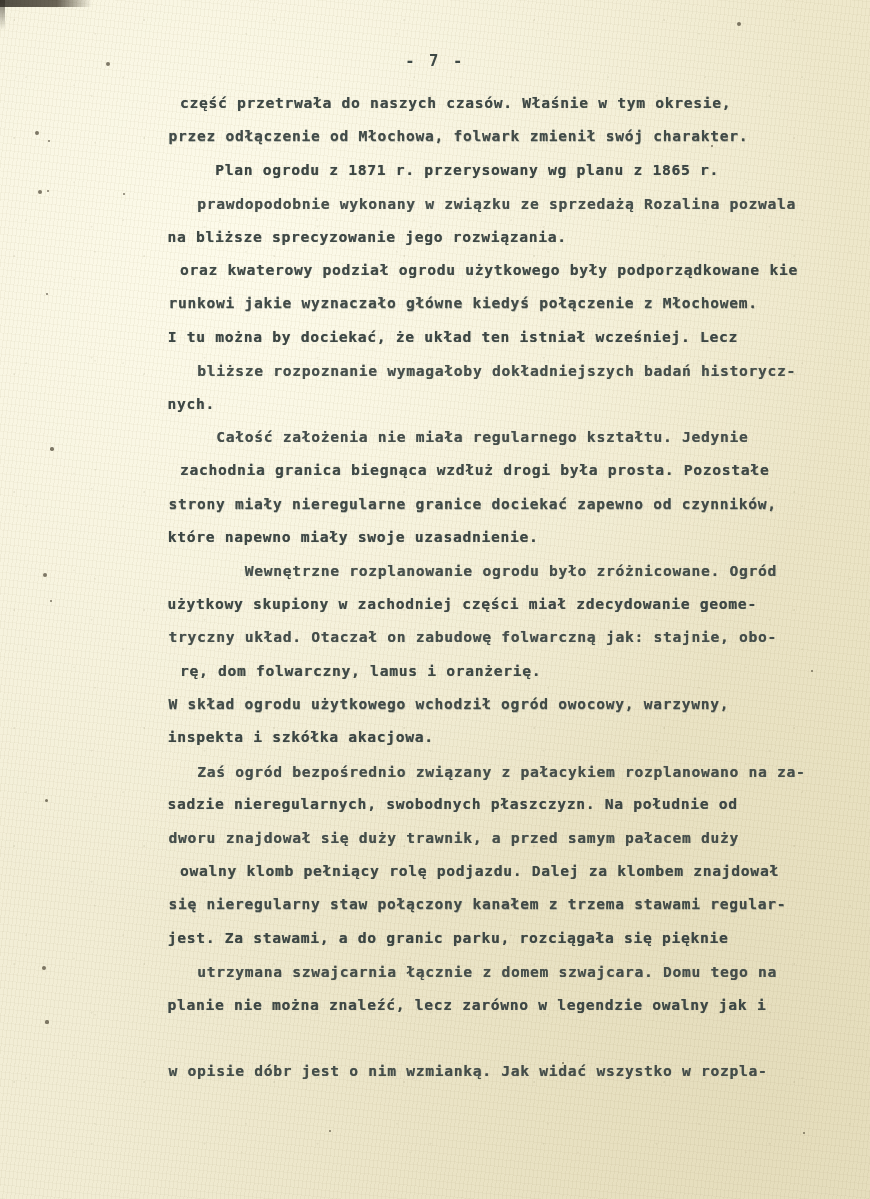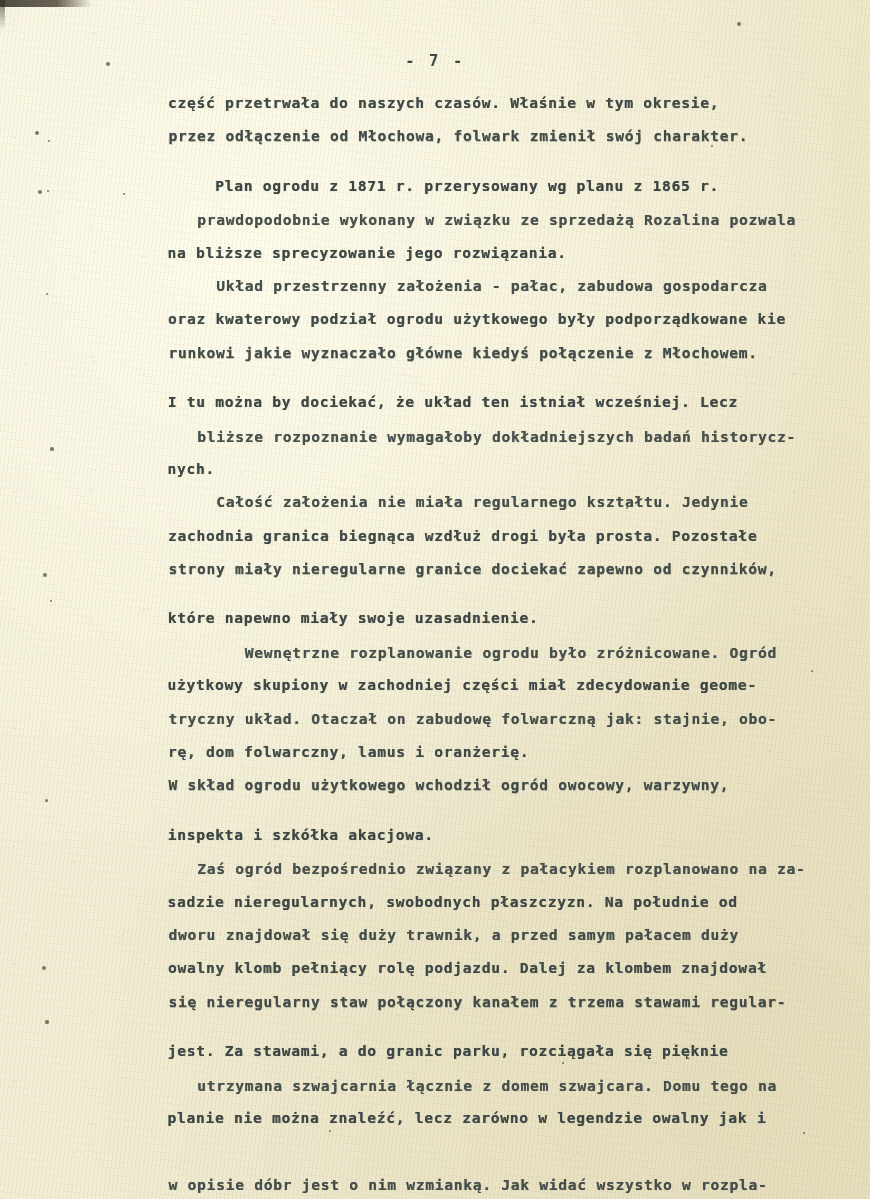--- a/index.html
+++ b/index.html
@@ -98,45 +98,44 @@
     color: #3d4745;
     white-space: pre;
     font-weight: 700;
     text-shadow:
       0 0 .7px rgba(61,71,69,.55),
       .35px .25px .6px rgba(61,71,69,.30);
   }
 
   
   .ln.j1 { transform: translate(0.4px, 0.3px);  opacity: .97; }
-  .ln.j2 { transform: translate(-0.3px, -0.2px); opacity: 1; margin-top: 16px;  }
+  .ln.j2 { transform: translate(-0.3px, -0.2px); opacity: 1;  }
   .ln.j3 { transform: translate(0.2px, 0.5px);  opacity: .94; margin-left: 29px; }
   .ln.j4 { transform: translate(-0.5px, 0.1px); opacity: .99; }
   .ln.j5 { transform: translate(0.6px, -0.3px); opacity: .95; }
-  .ln.j0 { transform: translate(0, 0);          opacity: .98; }
+  .ln.j0 { transform: translate(0, 0);          opacity: .98; margin-left: 12px; }
 
   .gap { height: 33.4px; }
 </style>
 </head>
 <body>
 
 <div class="page">
 
   <div class="edge-top"></div>
   <div class="edge-left"></div>
 
   <div class="page-number">- 7 -</div>
 
   <div class="body" id="body-text">
       <div class="ln j0">część przetrwała do naszych czasów. Właśnie w tym okresie,</div>
       <div class="ln j1">przez odłączenie od Młochowa, folwark zmienił swój charakter.</div>
       <div class="ln j2">     Plan ogrodu z 1871 r. przerysowany wg planu z 1865 r.</div>
       <div class="ln j3">prawdopodobnie wykonany w związku ze sprzedażą Rozalina pozwala</div>
       <div class="ln j4">na bliższe sprecyzowanie jego rozwiązania.</div>
-      <div class="ln j5">     Układ przestrzenny założenia - pałac, zabudowa gospodarcza</div>
       <div class="ln j0">oraz kwaterowy podział ogrodu użytkowego były podporządkowane kie</div>
       <div class="ln j1">runkowi jakie wyznaczało główne kiedyś połączenie z Młochowem.</div>
       <div class="ln j2">I tu można by dociekać, że układ ten istniał wcześniej. Lecz</div>
       <div class="ln j3">bliższe rozpoznanie wymagałoby dokładniejszych badań historycz-</div>
       <div class="ln j4">nych.</div>
       <div class="ln j5">     Całość założenia nie miała regularnego kształtu. Jedynie</div>
       <div class="ln j0">zachodnia granica biegnąca wzdłuż drogi była prosta. Pozostałe</div>
       <div class="ln j1">strony miały nieregularne granice dociekać zapewno od czynników,</div>
       <div class="ln j2">które napewno miały swoje uzasadnienie.</div>
       <div class="ln j3">     Wewnętrzne rozplanowanie ogrodu było zróżnicowane. Ogród</div>

